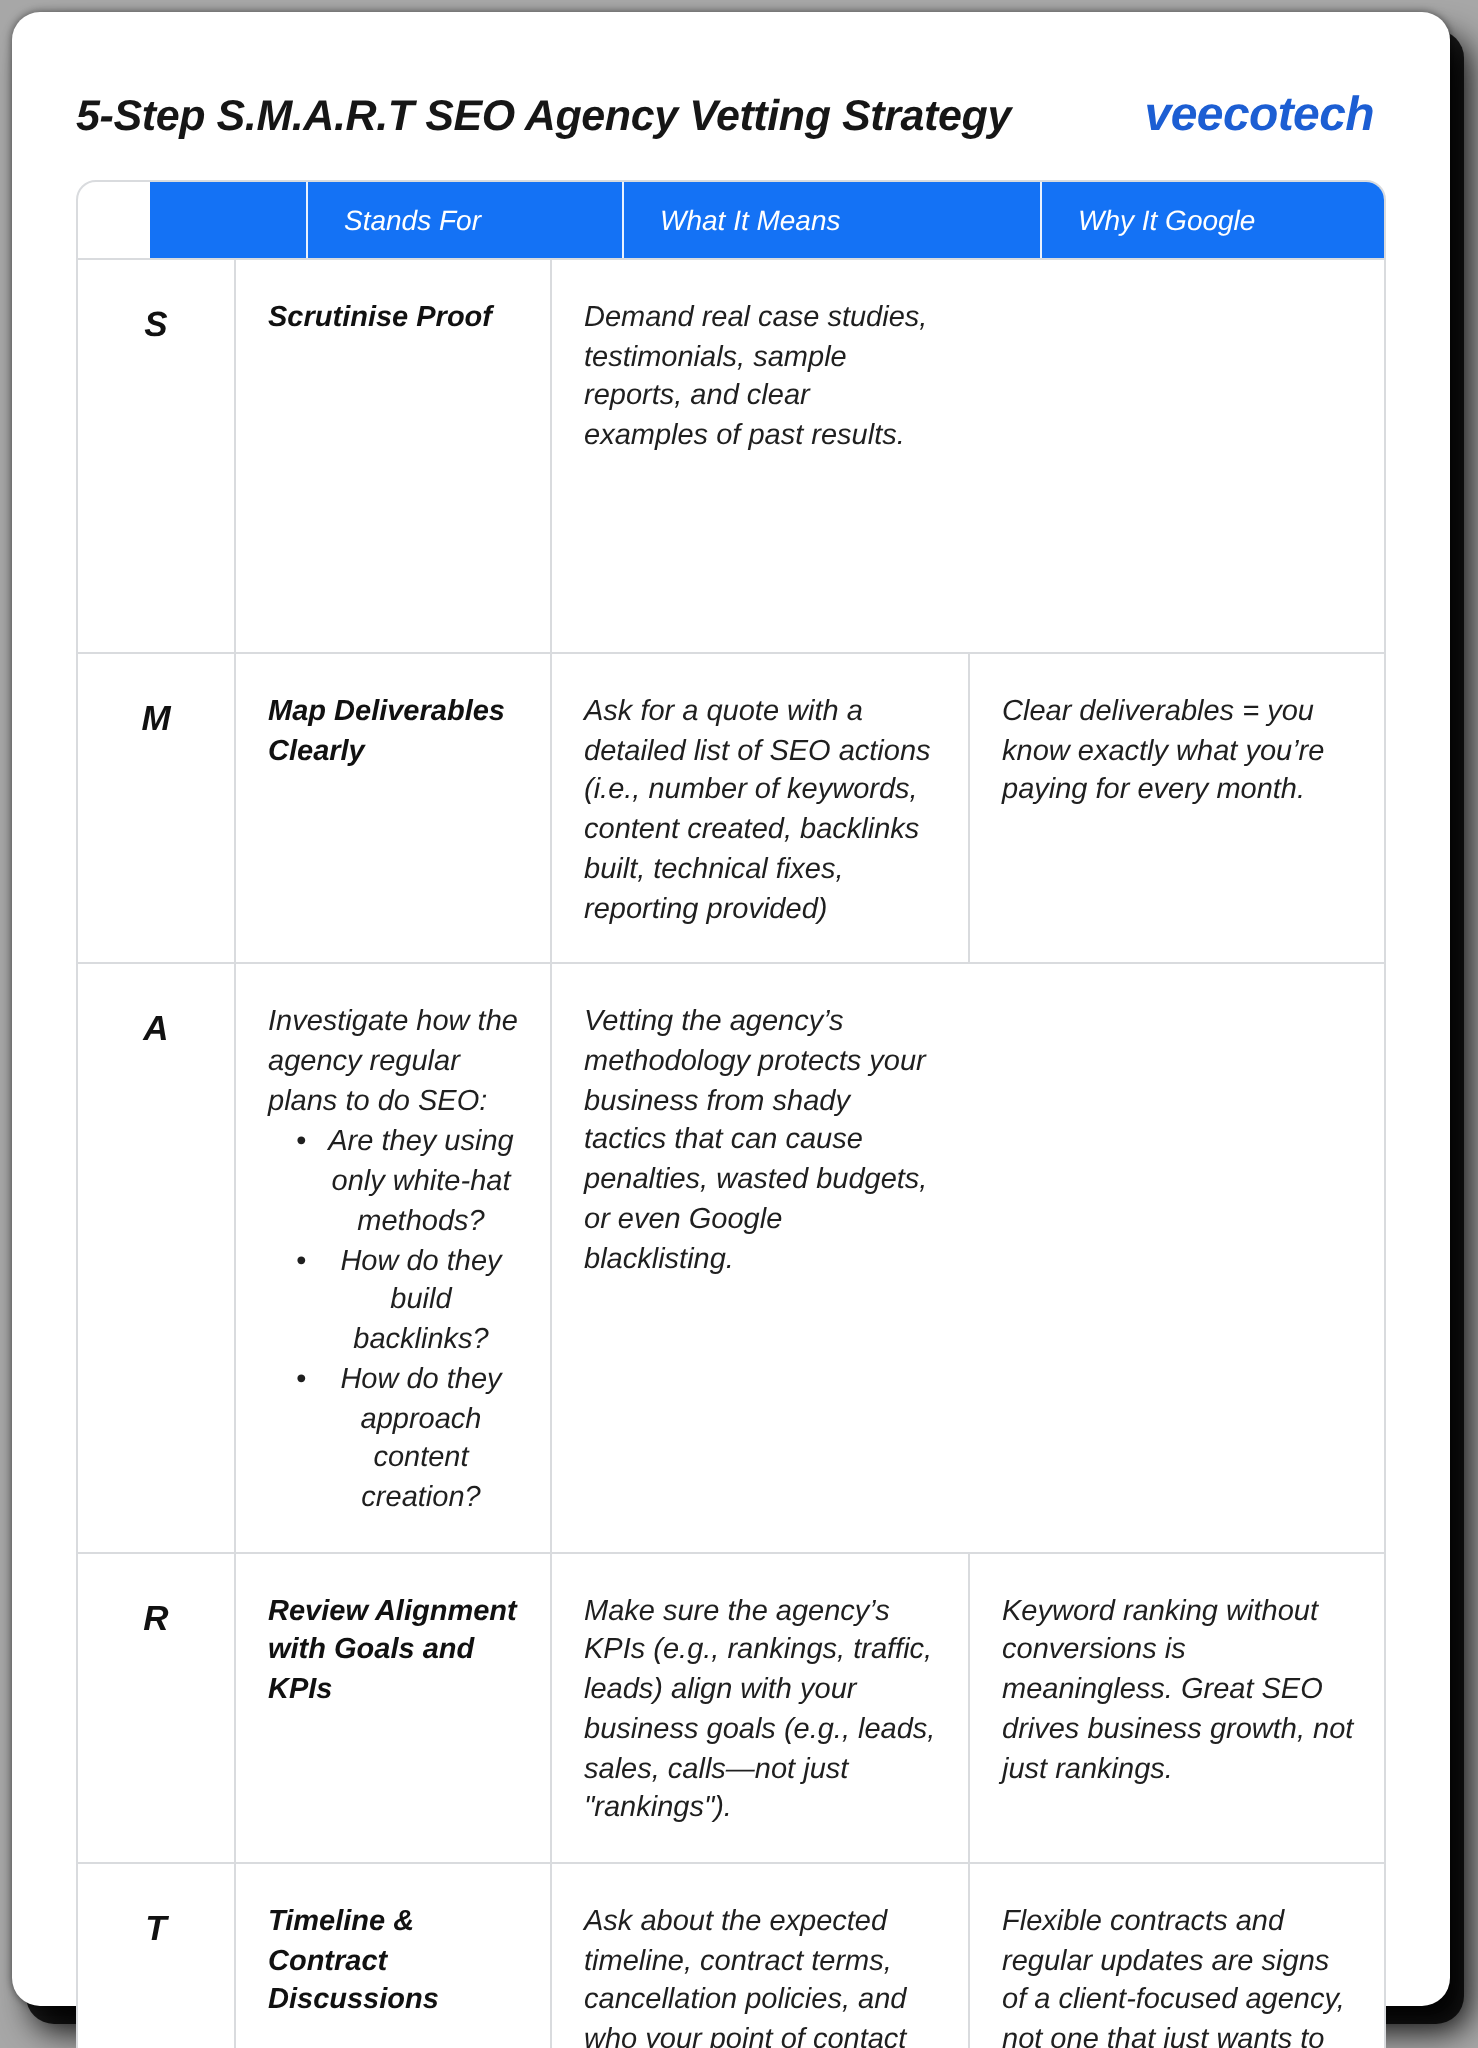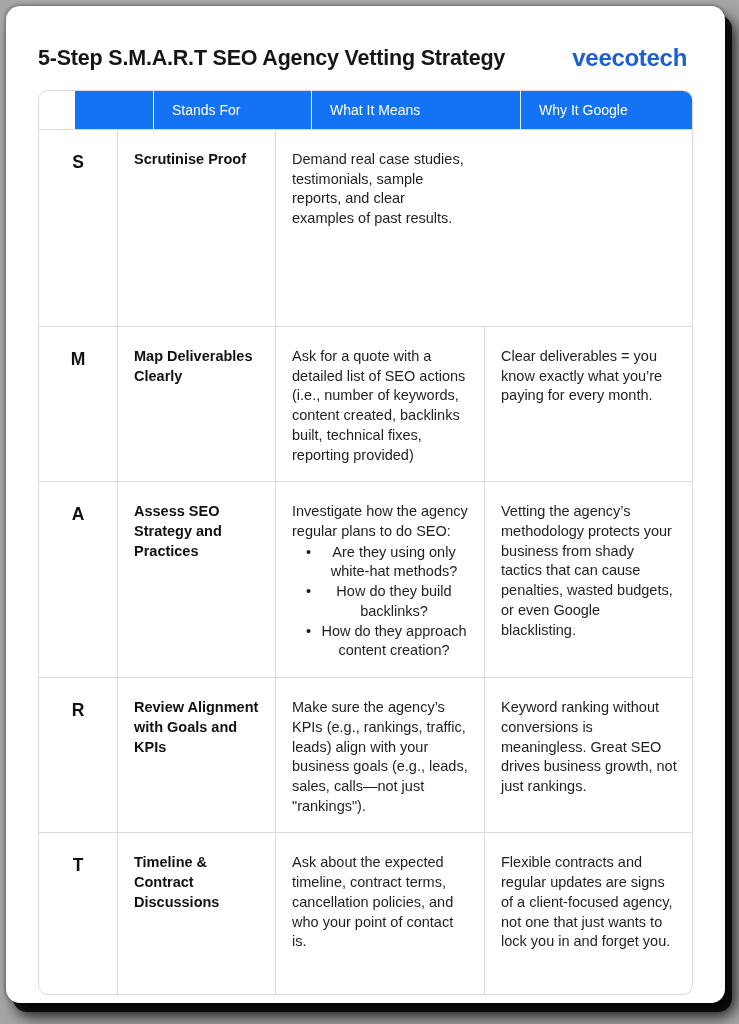--- a/index.html
+++ b/index.html
@@ -1,15 +1,15 @@
 <!DOCTYPE html>
 <html><head>
 <meta charset="utf-8">
 <style>
-  * { margin: 0; padding: 0; box-sizing: border-box; }
+  * { margin: 0; padding: 0; box-sizing: border-box; font-style: italic; }
   html, body {
     width: 739px; height: 1024px;
     background: #a7a7a7;
     font-family: "Liberation Sans", "DejaVu Sans", sans-serif;
     overflow: hidden;
   }
   .card {
     position: absolute;
     left: 6px; top: 6px;
     width: 719px; height: 997px;
@@ -145,21 +145,20 @@
       <div class="cell means-cell">
         <p>Ask for a quote with a detailed list of SEO actions (i.e., number of keywords, content created, backlinks built, technical fixes, reporting provided)</p>
       </div>
       <div class="cell matters-cell">
         <p>Clear deliverables = you know exactly what you’re paying for every month.</p>
       </div>
     </div>
 
     <div class="trow tbody-row row-a">
       <div class="cell letter-cell">A</div>
-      <div class="cell standsfor-cell">Assess SEO Strategy and Practices</div>
       <div class="cell means-cell">
         <p>Investigate how the agency regular plans to do SEO:</p>
         <ul class="bullets">
           <li>Are they using only white-hat methods?</li>
           <li>How do they build backlinks?</li>
           <li>How do they approach content creation?</li>
         </ul>
       </div>
       <div class="cell matters-cell">
         <p>Vetting the agency’s methodology protects your business from shady tactics that can cause penalties, wasted budgets, or even Google blacklisting.</p>

